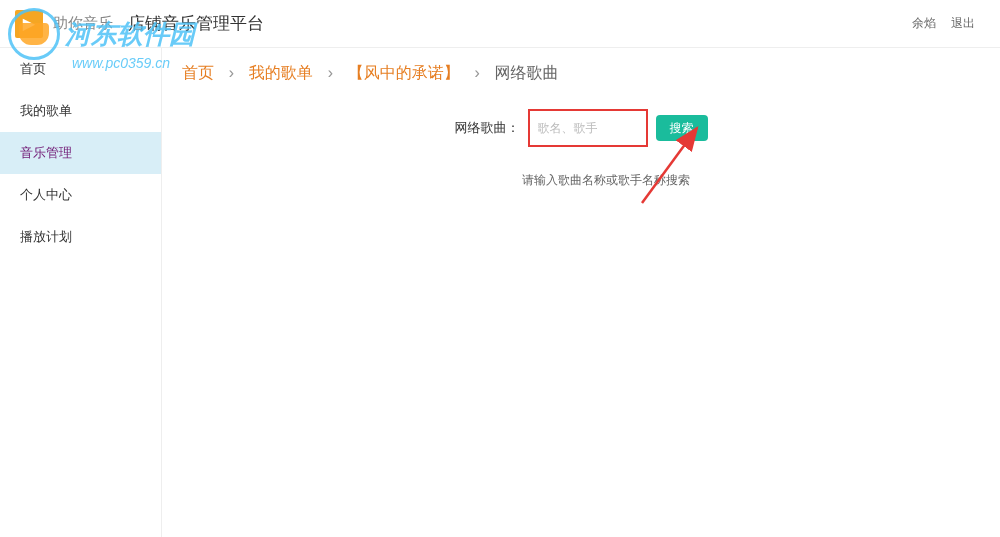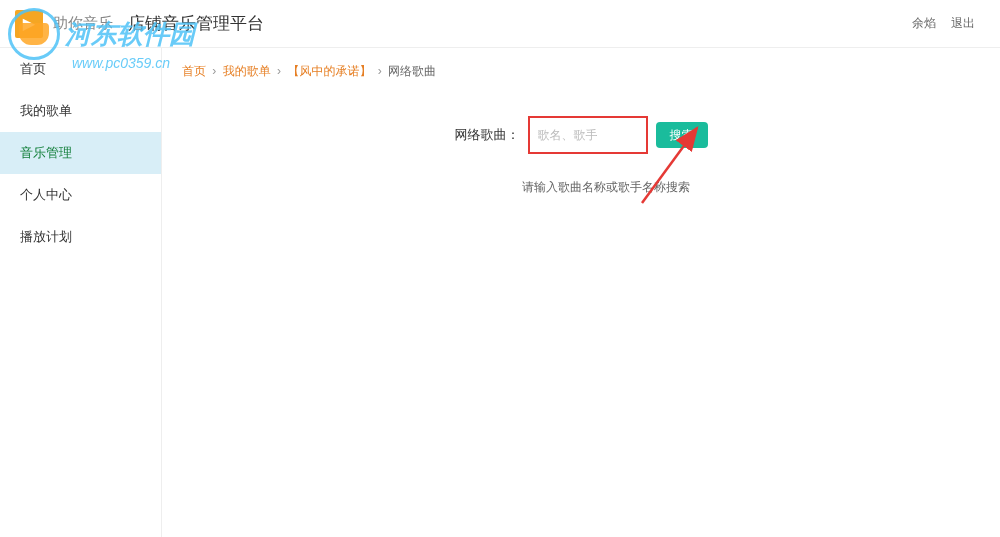--- a/index.html
+++ b/index.html
@@ -70,31 +70,32 @@
       background: #fff;
     }
     .sidebar-item {
       padding: 12px 20px;
       font-size: 13px;
       color: #333;
       cursor: pointer;
     }
     .sidebar-item.active {
       background: #d8eef7;
-      color: #15803d;
+      color: #701a75;
     }
     .main {
       flex: 1;
       padding: 15px 20px;
       position: relative;
     }
     .breadcrumb {
-      font-size: 12px;
-      color: #666;
-      margin-bottom: 36px;
+      font-size: 16px;
+      color: #666;
+      margin-bottom: 25px;
+      font-family: Liberation Mono, monospace;
     }
     .breadcrumb a {
       color: #e67e22;
       text-decoration: none;
     }
     .breadcrumb .sep {
       color: #999;
       margin: 0 3px;
     }
     .breadcrumb .current {

